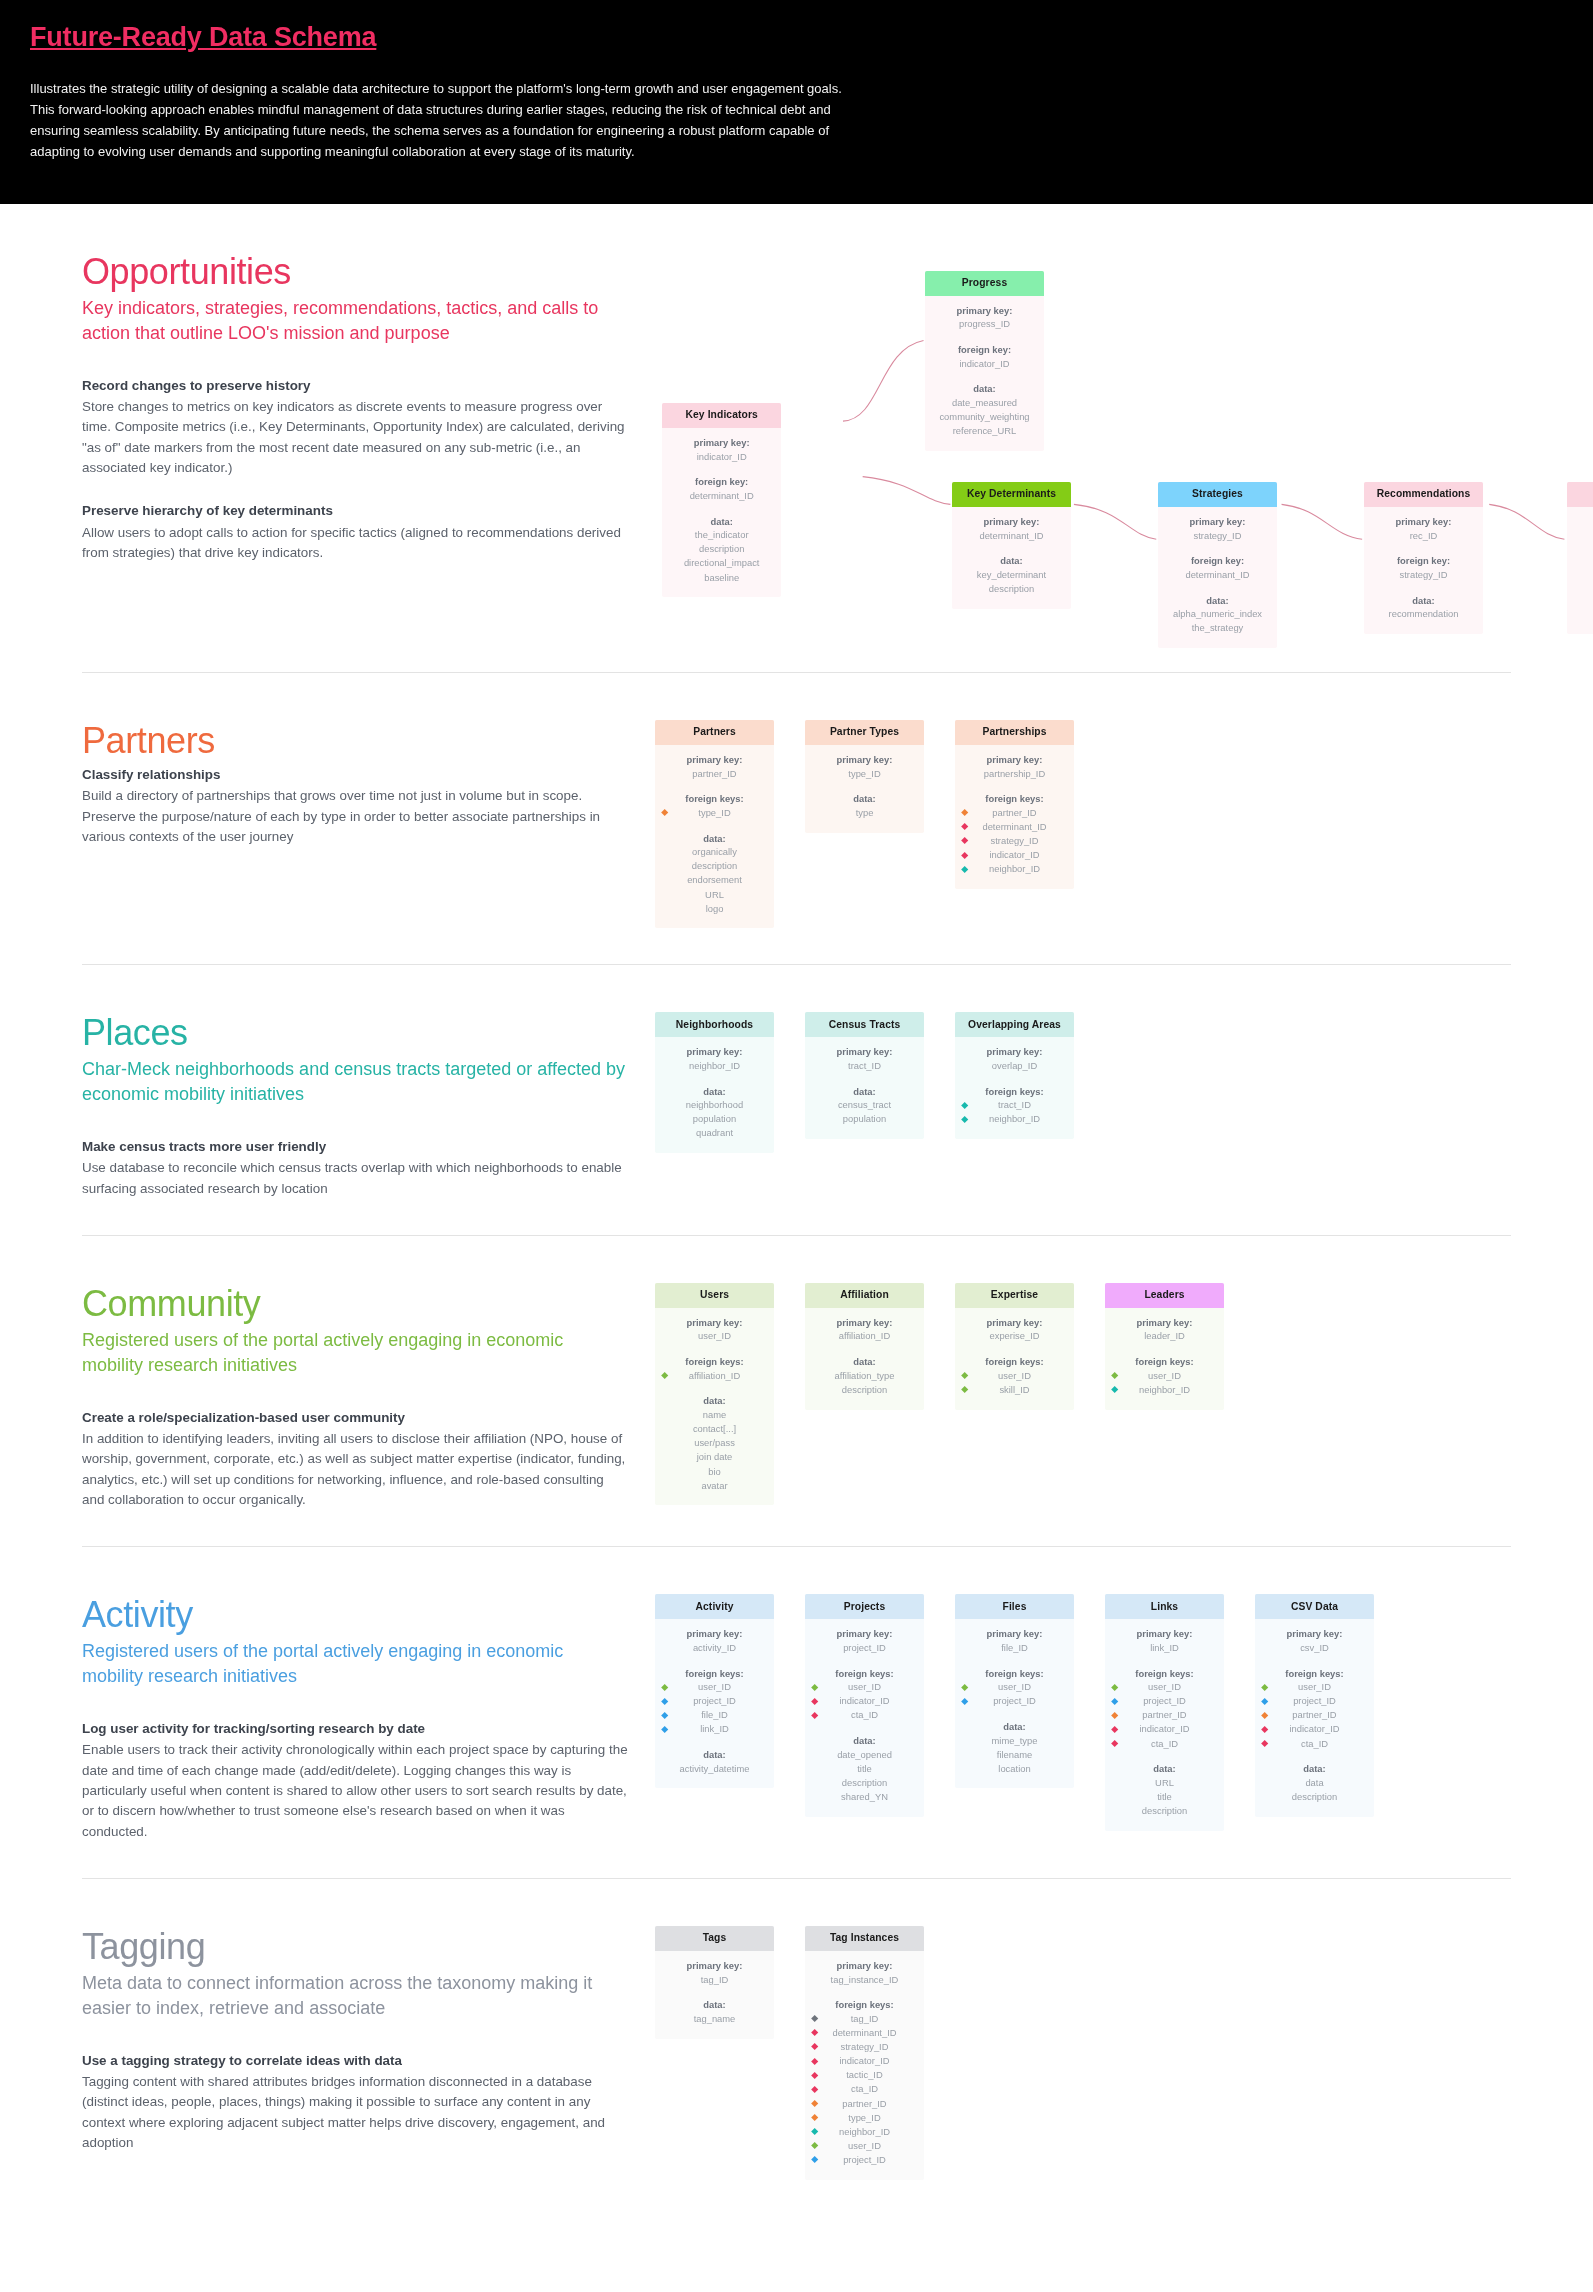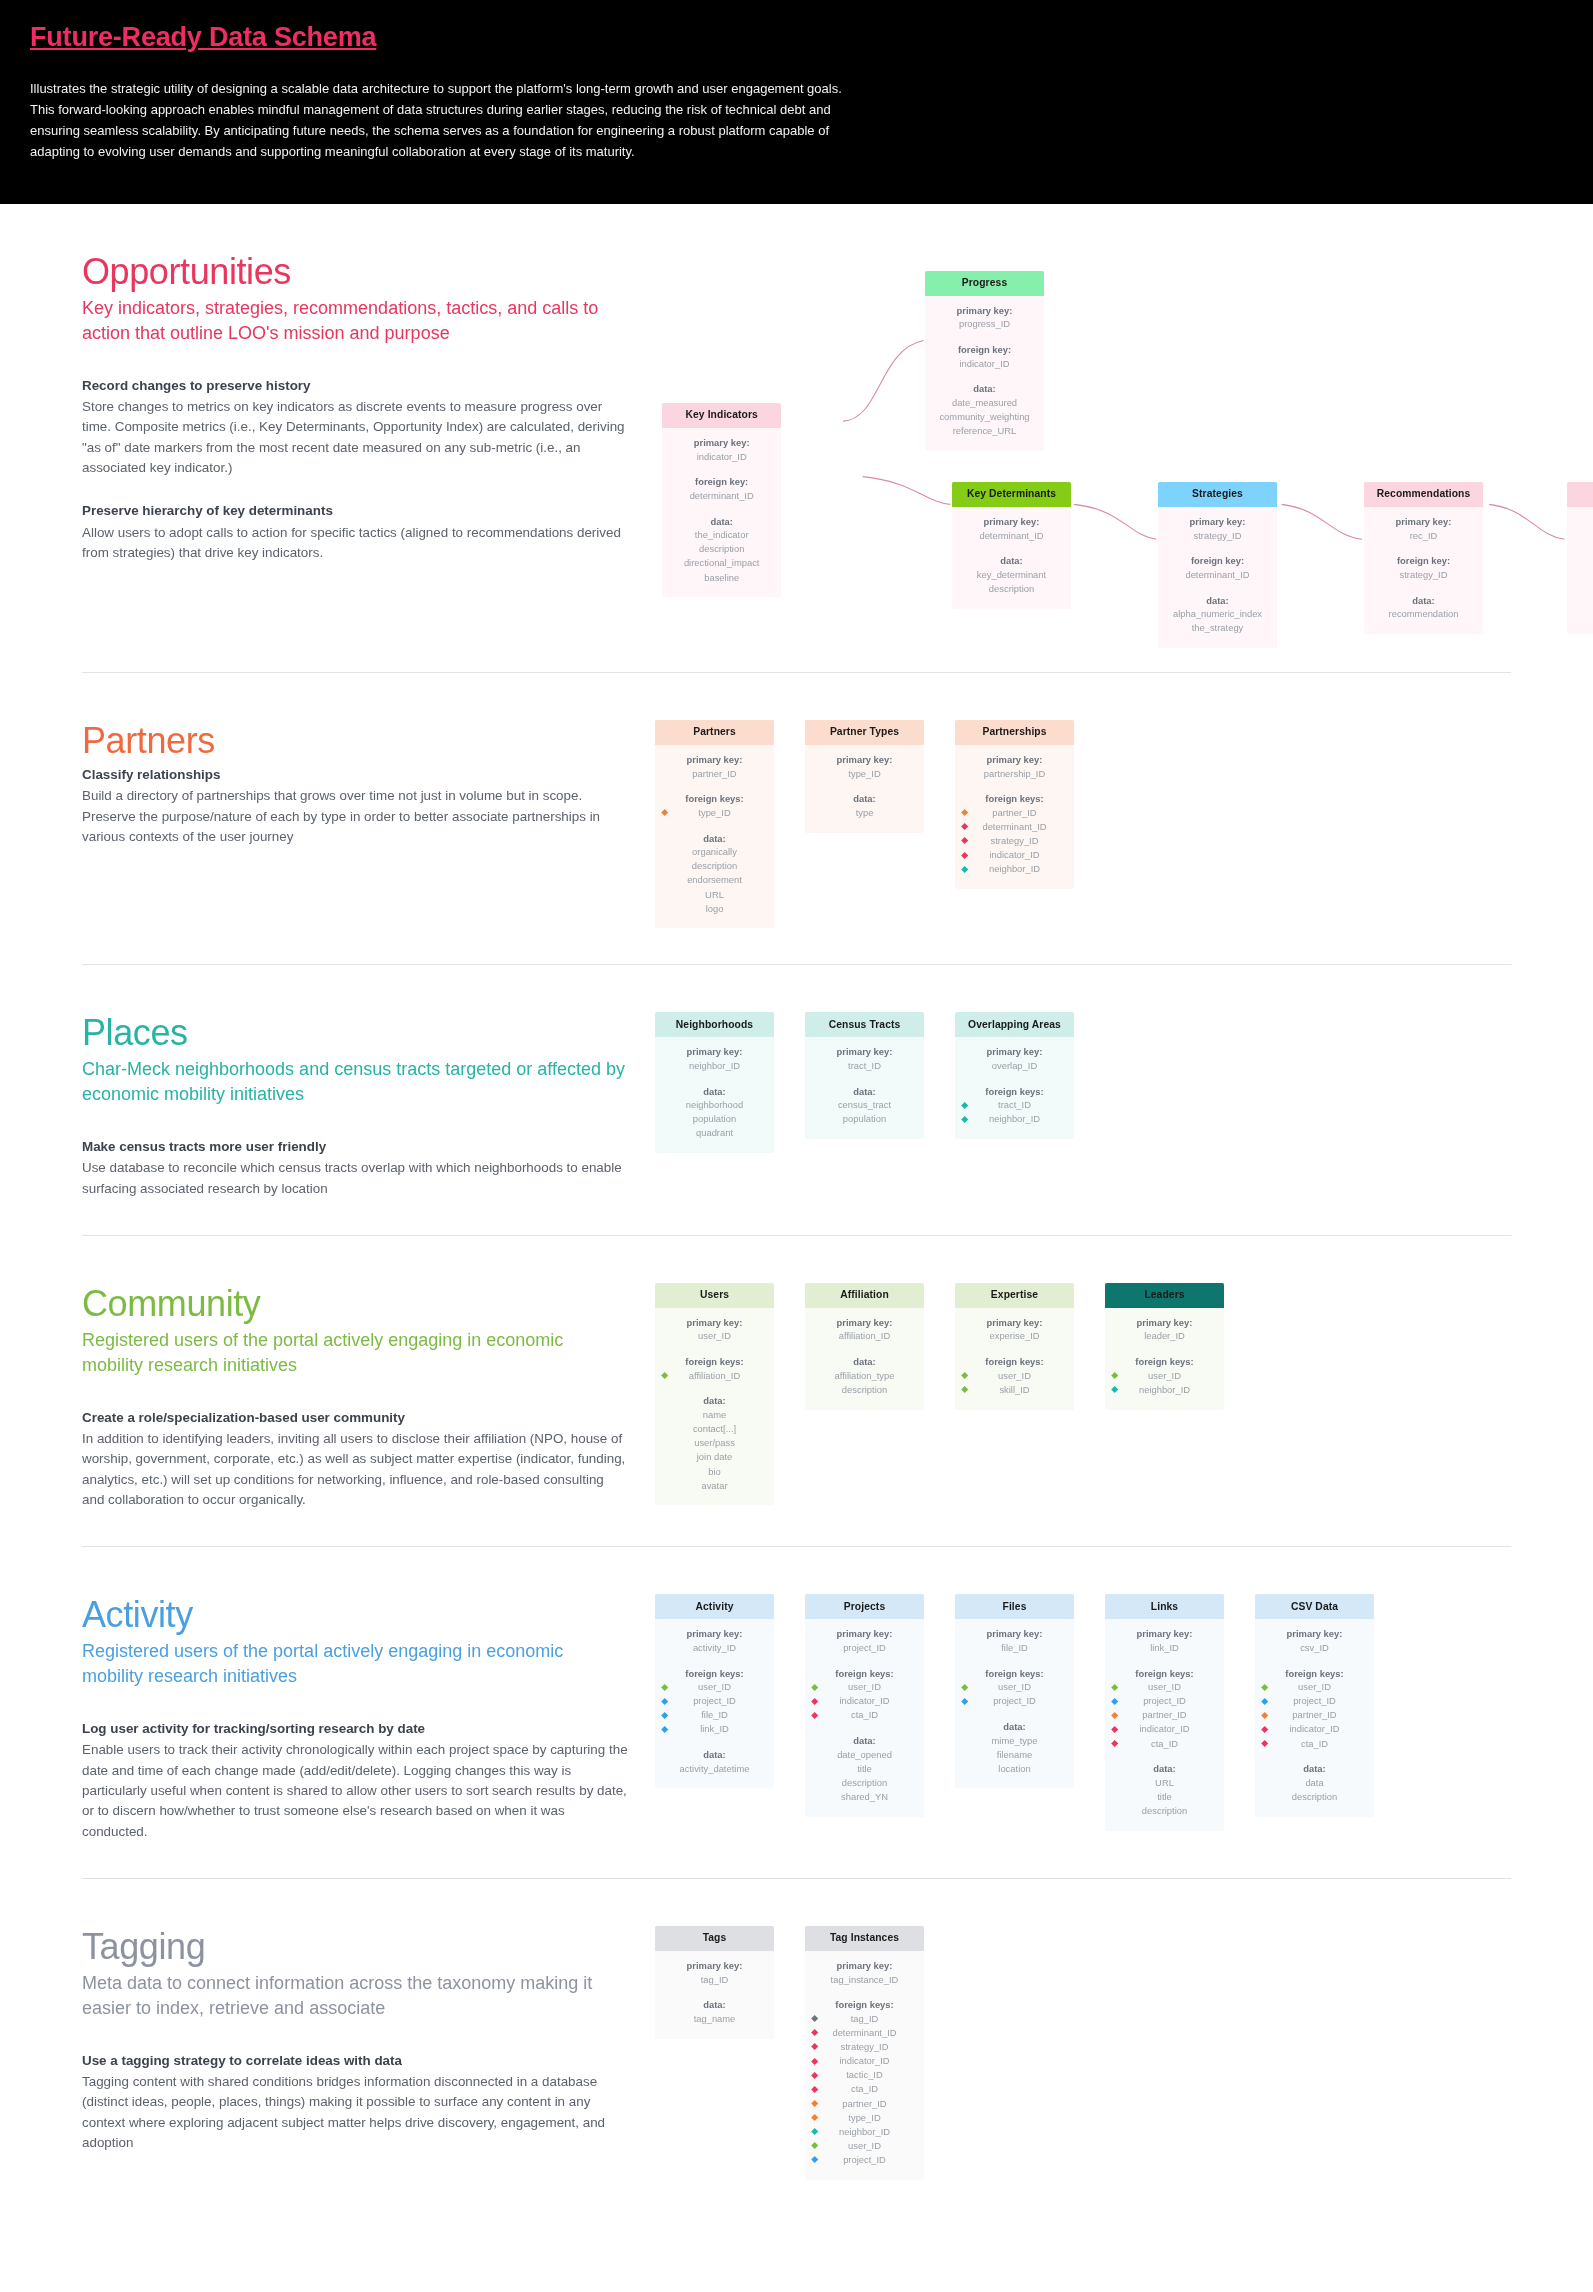--- a/index.html
+++ b/index.html
@@ -483,21 +483,21 @@
                   <span class="fk-name">user_ID</span>
                 </div>
                 <div class="fk-row">
                   <span class="fk-dot" style="background: rgb(124, 187, 66);"></span>
                   <span class="fk-name">skill_ID</span>
                 </div>
               </div>
             </div>
           </div>
           <div class="card" style="background: rgb(248, 251, 244); margin-right: 31px;">
-            <div class="card-head" style="background: #0f766e;">Leaders</div>
+            <div class="card-head" style="background: #f0abfc;">Leaders</div>
             <div class="card-body">
               <div class="grp">
                 <div class="grp-label">primary key:</div>
                 <div class="grp-val">leader_ID</div>
               </div>
               <div class="grp">
                 <div class="grp-label">foreign keys:</div>
                 <div class="fk-row">
                   <span class="fk-dot" style="background: rgb(124, 187, 66);"></span>
                   <span class="fk-name">user_ID</span>
@@ -689,21 +689,21 @@
           </div>
         </div>
       </div>
     </div>
     <div class="section">
       <div class="sec-left">
         <h2 class="sec-title" style="color: rgb(141, 147, 158);">Tagging</h2>
         <div class="sec-sub" style="color: rgb(141, 147, 158);">Meta data to connect information across the taxonomy making it easier to index, retrieve and associate</div>
         <div class="sub-block">
           <div class="sub-head">Use a tagging strategy to correlate ideas with data</div>
-          <p class="sub-body">Tagging content with shared conditions bridges information disconnected in a database (distinct ideas, people, places, things) making it possible to surface any content in any context where exploring adjacent subject matter helps drive discovery, engagement, and adoption</p>
+          <p class="sub-body">Tagging content with shared attributes bridges information disconnected in a database (distinct ideas, people, places, things) making it possible to surface any content in any context where exploring adjacent subject matter helps drive discovery, engagement, and adoption</p>
         </div>
       </div>
       <div class="sec-right">
         <div class="cards">
           <div class="card" style="background: rgb(250, 250, 250); margin-right: 31px;">
             <div class="card-head" style="background: rgb(222, 223, 226);">Tags</div>
             <div class="card-body">
               <div class="grp">
                 <div class="grp-label">primary key:</div>
                 <div class="grp-val">tag_ID</div>

